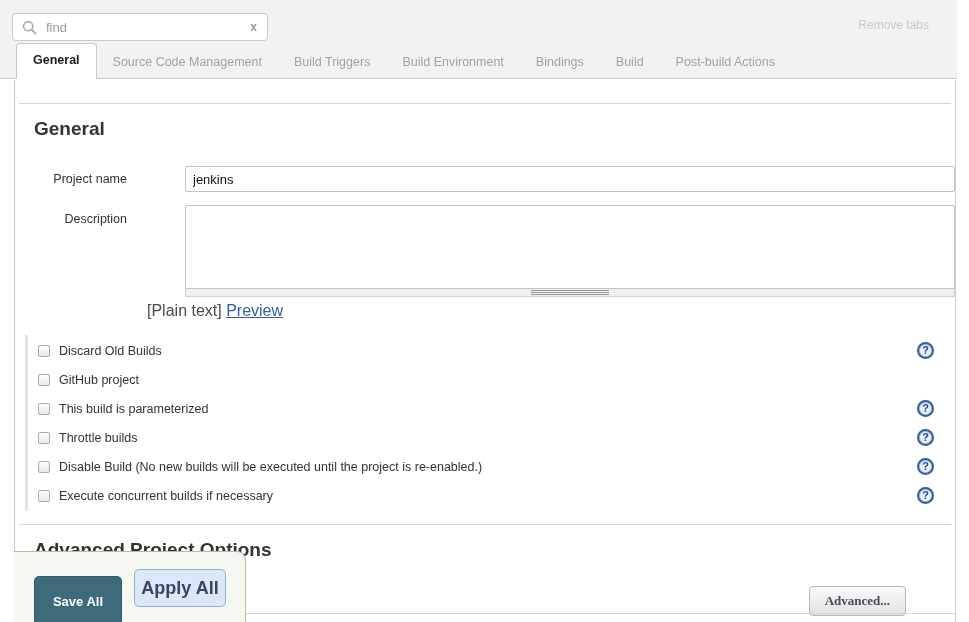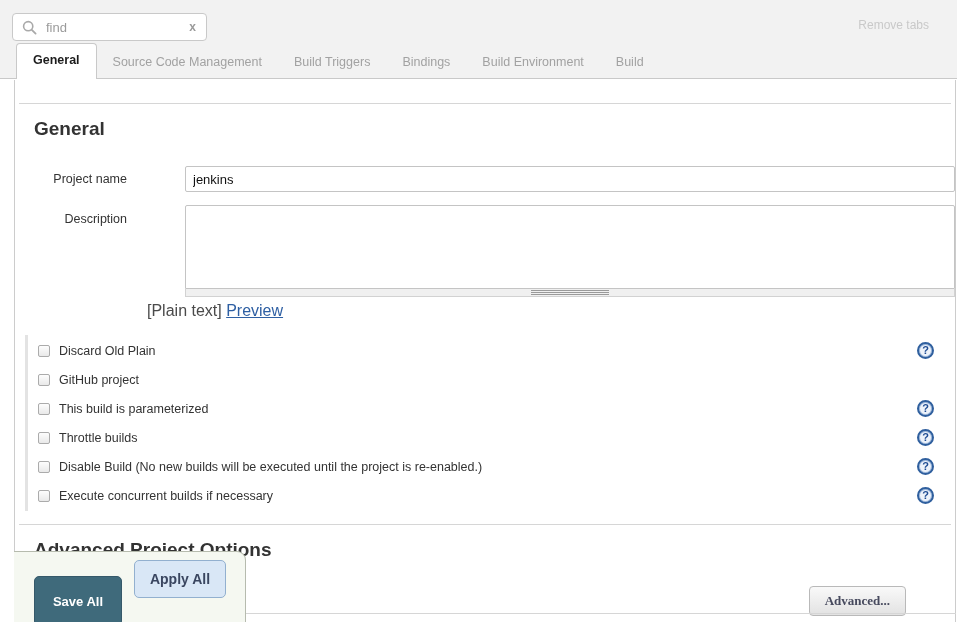--- a/index.html
+++ b/index.html
@@ -3,21 +3,21 @@
 <meta charset="utf-8">
 <style>
   * { box-sizing: border-box; }
   html,body { margin:0; padding:0; background:#ffffff; }
   body { font-family:"Liberation Sans","DejaVu Sans",sans-serif; color:#333; }
   .page { position:relative; width:969px; height:622px; background:#ffffff; overflow:hidden; }
 
   
   .topbar { position:absolute; top:0; left:0; width:957px; height:79px;
             background:#f2f2f2; border-bottom:1px solid #c9c9c9; }
-  .searchbox { position:absolute; top:13px; left:12px; width:195px; height:28px;
+  .searchbox { position:absolute; top:13px; left:12px; width:256px; height:28px;
                background:#ffffff; border:1px solid #c9c9c9; border-radius:4px;
                display:flex; align-items:center; padding:0 9px; }
   .searchbox svg { flex:0 0 auto; margin-right:7px; }
   .search-input { flex:1 1 auto; border:none; outline:none; font-size:13px;
                   font-family:inherit; color:#333; background:transparent; min-width:0; }
   .search-input::placeholder { color:#9b9b9b; }
   .search-clear { color:#9a9a9a; font-size:12px; font-weight:bold; cursor:pointer; padding:0 1px; }
   .remove-tabs { position:absolute; top:18px; right:28px; font-size:12px; color:#c9c9c9; cursor:pointer; }
 
   
@@ -71,23 +71,23 @@
                   color:#474a5e; font-family:inherit; cursor:pointer; }
   .bottom-rule { position:absolute; left:231px; top:533px; width:710px; border:none; border-top:1px solid #d6d6d6; margin:0; }
 
   
   .save-panel { position:absolute; left:14px; top:551px; width:232px; height:71px;
                 background:#f5f8f1; border:1px solid #b6bbae; border-left:none; border-bottom:none;
                 border-top-right-radius:9px; z-index:6; }
   .btn-save { position:absolute; left:20px; top:24px; width:88px; height:50px;
               background:#3f6a7b; border:1px solid #35596a; border-radius:5px;
               color:#ffffff; font-size:13px; font-weight:bold; font-family:inherit; cursor:pointer; }
-  .btn-apply { position:absolute; left:120px; top:8px; width:92px; height:38px;
+  .btn-apply { position:absolute; left:120px; top:17px; width:92px; height:38px;
                background:#d9e7f6; border:1px solid #92b0cf; border-radius:5px;
-               color:#3a4660; font-size:14px; font-weight:bold; font-family:inherit; cursor:pointer; }
+               color:#3a4660; font-size:18px; font-weight:bold; font-family:inherit; cursor:pointer; }
 </style>
 </head>
 <body>
 
 <div class="page">
 
   <div class="topbar">
     <div class="searchbox">
       <svg width="15" height="15" viewBox="0 0 15 15">
         <circle cx="6.2" cy="6.2" r="4.6" fill="none" stroke="#a9a9a9" stroke-width="1.6"></circle>
@@ -95,23 +95,24 @@
       </svg>
       <input class="search-input" type="text" placeholder="find" style="">
       <span class="search-clear">x</span>
     </div>
     <span class="remove-tabs">Remove tabs</span>
 
     <div class="tabs">
       <div class="tab active">General</div>
       <div class="tab">Source Code Management</div>
       <div class="tab">Build Triggers</div>
+      <div class="tab">Build Environment</div>
       <div class="tab">Bindings</div>
-      <div class="tab">Build Environment</div>
       <div class="tab">Build</div>
+      <div class="tab">Post-build Actions</div>
     </div>
   </div>
 
   <div class="content">
     <hr class="rule rule-top">
     <div class="section-title">General</div>
 
     <div class="form-row">
       <label class="form-label">Project name</label>
       <input class="text-input" type="text" value="jenkins" style="">
@@ -125,21 +126,21 @@
       </div>
     </div>
     <div class="preview-line">
       <span>[Plain text]</span>
       <span class="preview-link">Preview</span>
     </div>
 
     <div class="options">
       <div class="option-row">
         <span class="checkbox"></span>
-        <span class="option-label">Discard Old Plain</span>
+        <span class="option-label">Discard Old Builds</span>
         <span class="help-icon">?</span>
       </div>
       <div class="option-row">
         <span class="checkbox"></span>
         <span class="option-label">GitHub project</span>
       </div>
       <div class="option-row">
         <span class="checkbox"></span>
         <span class="option-label">This build is parameterized</span>
         <span class="help-icon">?</span>

